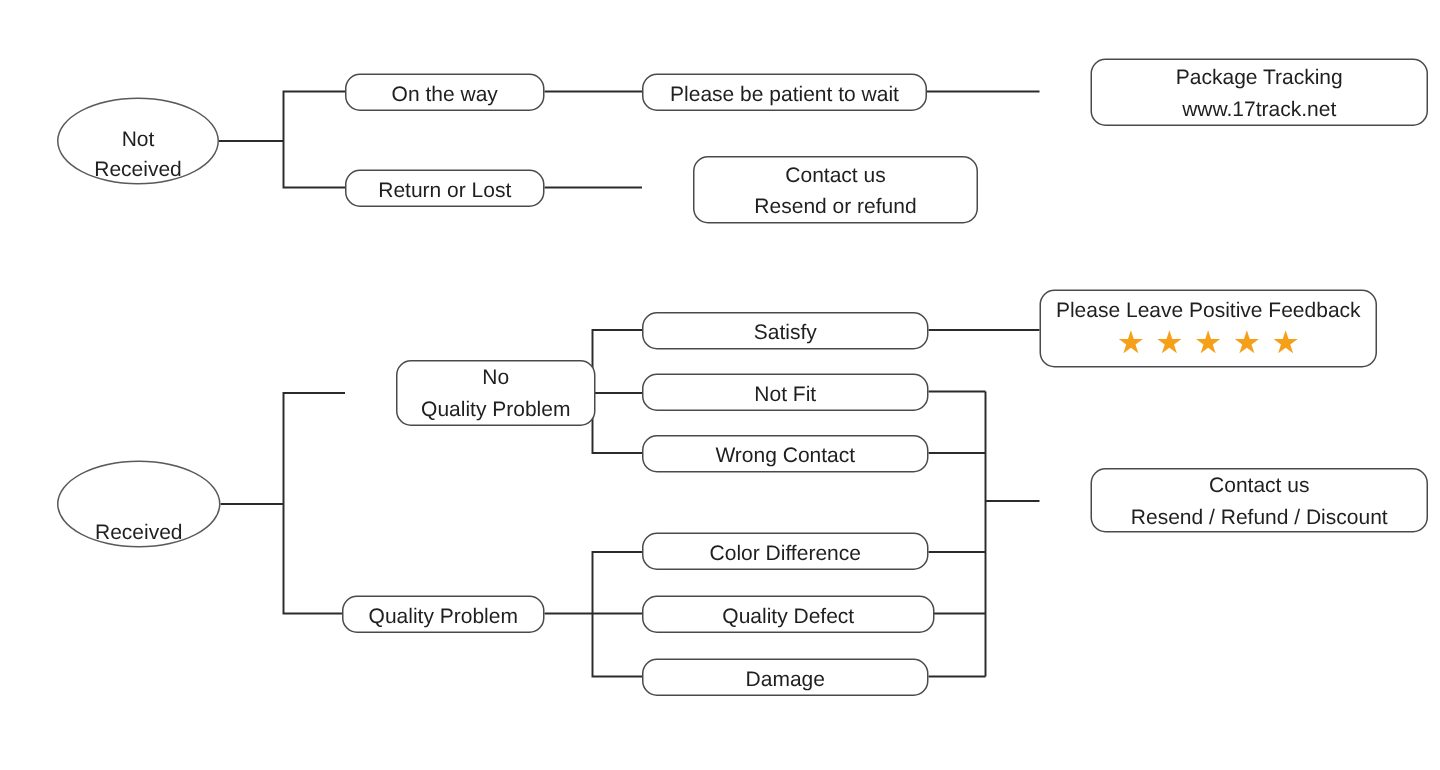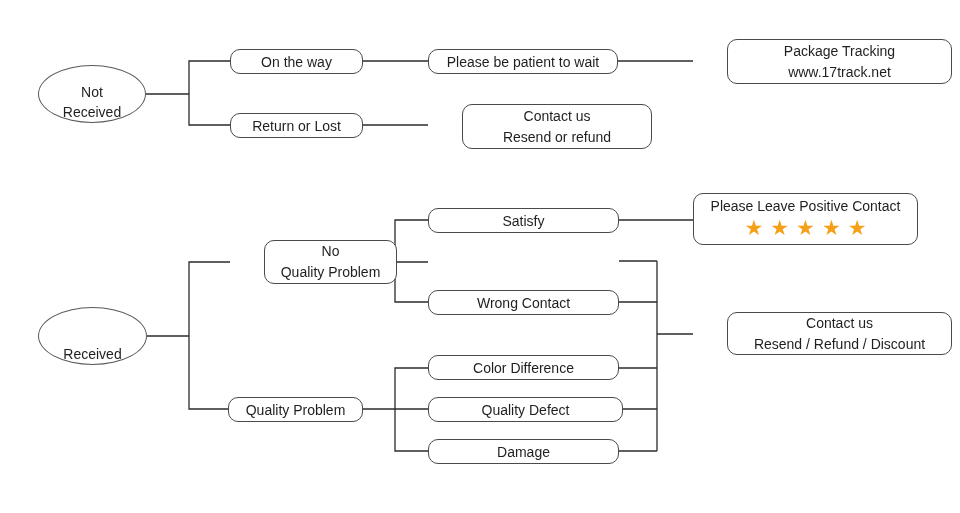--- a/index.html
+++ b/index.html
@@ -105,39 +105,42 @@
   </div>
 
   <div class="node box" style="left:228px;top:397px;width:135px;height:25px">
     <span>Quality Problem</span>
   </div>
 
   <div class="node box" style="left:428px;top:208px;width:191px;height:25px">
     <span>Satisfy</span>
   </div>
 
+  <div class="node box" style="left:428px;top:249px;width:191px;height:25px">
+    <span>Not Fit</span>
+  </div>
 
   <div class="node box" style="left:428px;top:290px;width:191px;height:25px">
     <span>Wrong Contact</span>
   </div>
 
   <div class="node box" style="left:428px;top:355px;width:191px;height:25px">
     <span>Color Difference</span>
   </div>
 
   <div class="node box" style="left:428px;top:397px;width:195px;height:25px">
     <span>Quality Defect</span>
   </div>
 
   <div class="node box" style="left:428px;top:439px;width:191px;height:25px">
     <span>Damage</span>
   </div>
 
   <div class="node box feedback" style="left:693px;top:193px;width:225px;height:52px">
-    <span>Please Leave Positive Contact</span>
+    <span>Please Leave Positive Feedback</span>
     <span class="stars">★★★★★</span>
   </div>
 
   <div class="node box two-line" style="left:693px;top:312px;width:225px;height:43px">
     <span>Contact us
 Resend / Refund / Discount</span>
   </div>
 
 </div>
 

